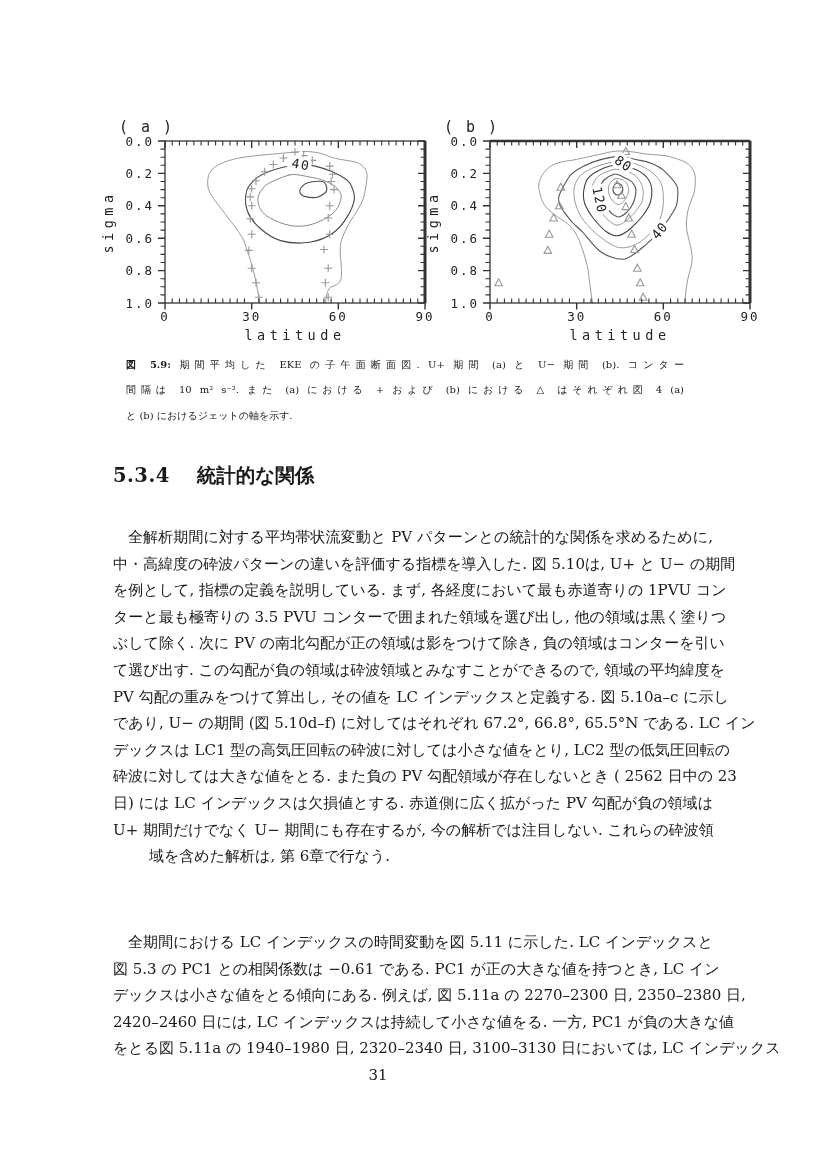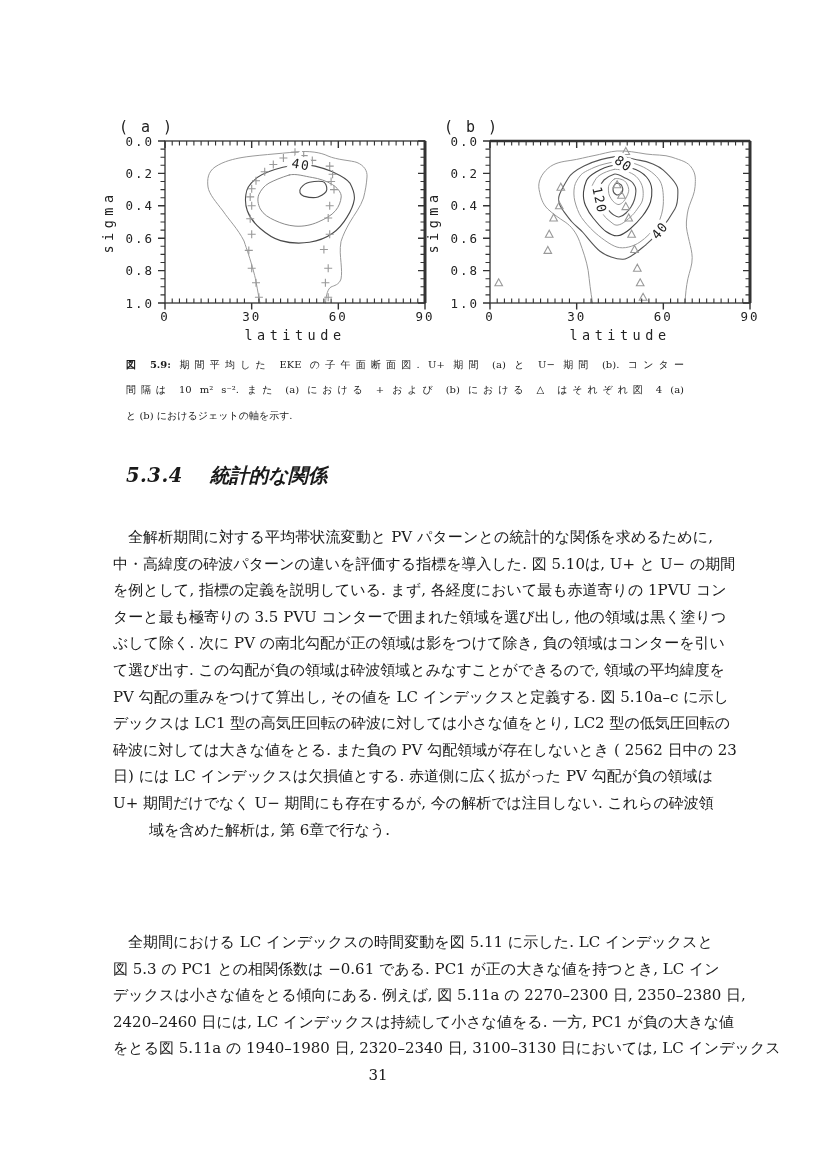--- a/index.html
+++ b/index.html
@@ -4,21 +4,21 @@
 <style>
   html,body{margin:0;padding:0;background:#e8e8e8;}
   .page{position:relative;width:826px;height:1169px;background:#ffffff;margin:0 auto;
         font-family:"DejaVu Serif", serif;color:#1a1a1a;overflow:hidden;}
   .panel{position:absolute;width:345px;height:245px;}
   .panel svg{display:block;}
   .plot-text{font-family:"DejaVu Sans Mono", monospace;fill:#222;}
   .caption{position:absolute;left:126px;top:352px;width:558px;font-size:10px;line-height:25.4px;}
   .caption .cap-line{white-space:nowrap;}
   .just{text-align:justify;text-align-last:justify;}
-  .heading{position:absolute;left:126px;top:462px;font-size:19.5px;font-weight:bold;font-style:italic;}
+  .heading{position:absolute;left:113px;top:462px;font-size:19.5px;font-weight:bold;}
   .heading .sec-num{font-family:"DejaVu Serif", serif;letter-spacing:0.5px;}
   .heading .sec-title{font-family:"DejaVu Sans", sans-serif;margin-left:27px;}
   .body-par{position:absolute;left:113px;width:600px;font-size:15px;}
   .body-par .bline{white-space:nowrap;height:26.6px;line-height:26.6px;
                    text-align:justify;text-align-last:justify;}
   .body-par .bline.lastline{text-align-last:left;margin-left:36px;}
   .pageno{position:absolute;left:0;top:1066px;width:756px;text-align:center;font-size:15px;}
 </style>
 </head>
 <body>
@@ -128,20 +128,21 @@
   </div>
 
   <div class="body-par" style="top:524px;">
     <div class="bline" style="text-indent:15px;">全解析期間に対する平均帯状流変動と PV パターンとの統計的な関係を求めるために,</div>
     <div class="bline">中・高緯度の砕波パターンの違いを評価する指標を導入した. 図 5.10は, U+ と U− の期間</div>
     <div class="bline">を例として, 指標の定義を説明している. まず, 各経度において最も赤道寄りの 1PVU コン</div>
     <div class="bline">ターと最も極寄りの 3.5 PVU コンターで囲まれた領域を選び出し, 他の領域は黒く塗りつ</div>
     <div class="bline">ぶして除く. 次に PV の南北勾配が正の領域は影をつけて除き, 負の領域はコンターを引い</div>
     <div class="bline">て選び出す. この勾配が負の領域は砕波領域とみなすことができるので, 領域の平均緯度を</div>
     <div class="bline">PV 勾配の重みをつけて算出し, その値を LC インデックスと定義する. 図 5.10a–c に示し</div>
+    <div class="bline">であり, U− の期間 (図 5.10d–f) に対してはそれぞれ 67.2°, 66.8°, 65.5°N である. LC イン</div>
     <div class="bline">デックスは LC1 型の高気圧回転の砕波に対しては小さな値をとり, LC2 型の低気圧回転の</div>
     <div class="bline">砕波に対しては大きな値をとる. また負の PV 勾配領域が存在しないとき ( 2562 日中の 23</div>
     <div class="bline">日) には LC インデックスは欠損値とする. 赤道側に広く拡がった PV 勾配が負の領域は</div>
     <div class="bline">U+ 期間だけでなく U− 期間にも存在するが, 今の解析では注目しない. これらの砕波領</div>
     <div class="bline lastline">域を含めた解析は, 第 6章で行なう.</div>
   </div>
 
   <div class="body-par" style="top:899px;">
     <div class="bline" style="text-indent:15px;margin-top:30px;">全期間における LC インデックスの時間変動を図 5.11 に示した. LC インデックスと</div>
     <div class="bline">図 5.3 の PC1 との相関係数は −0.61 である. PC1 が正の大きな値を持つとき, LC イン</div>

